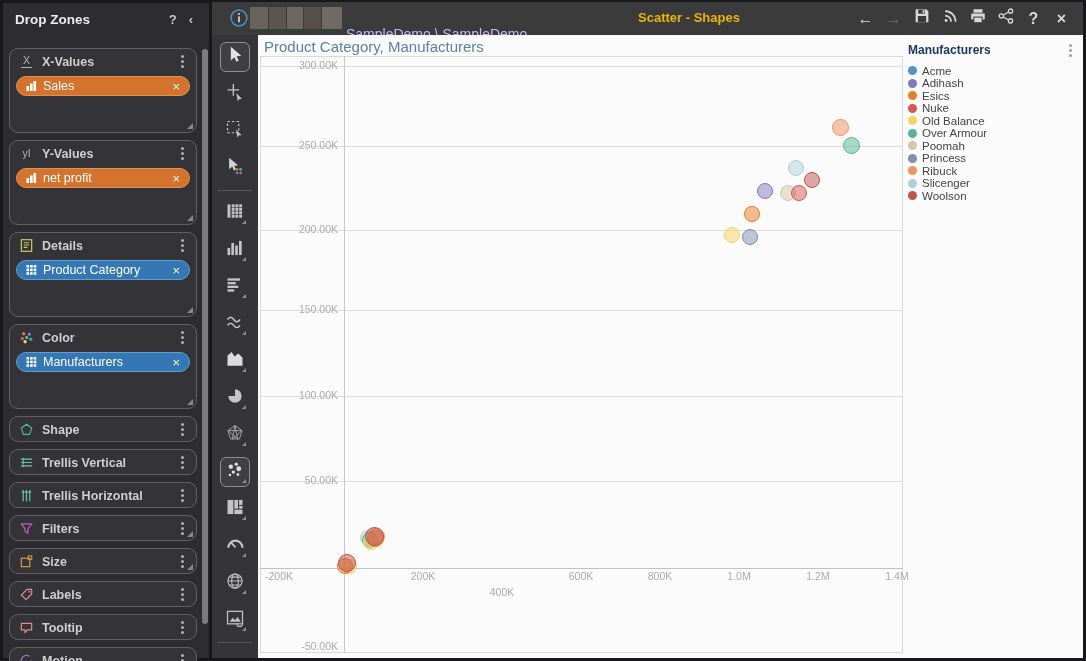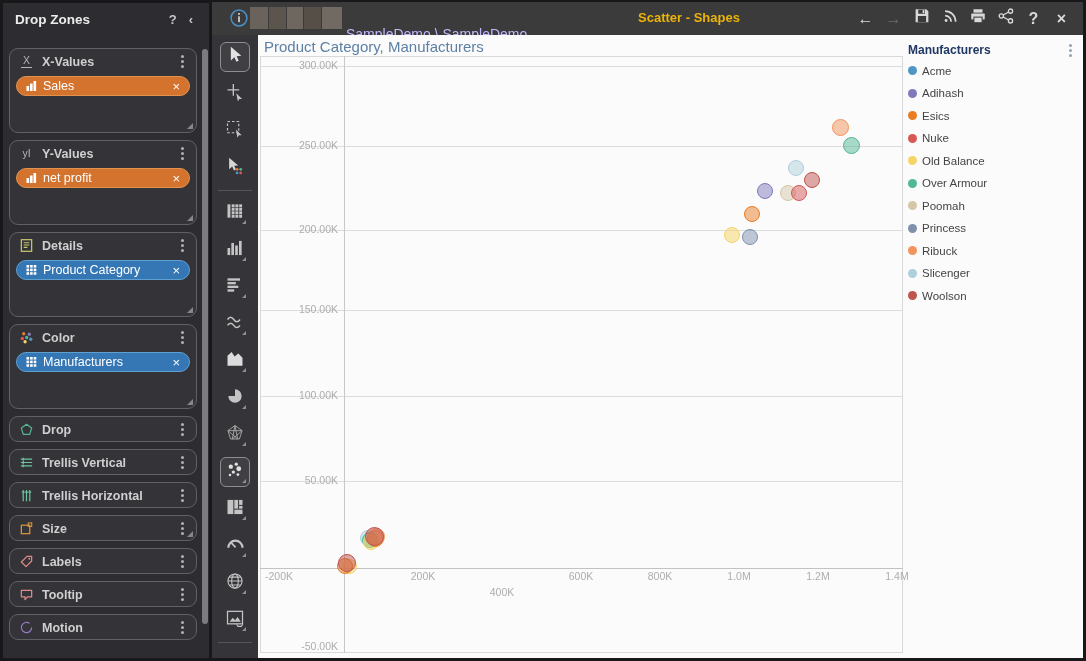--- a/index.html
+++ b/index.html
@@ -62,21 +62,21 @@
   .vline{position:absolute;width:1px;background:#c8c8c8;}
   .ylab{position:absolute;width:80px;text-align:right;font-size:10.5px;color:#adadad;line-height:11px;}
   .xlab{position:absolute;font-size:10.5px;color:#adadad;line-height:11px;white-space:nowrap;}
   .dot{position:absolute;border-radius:50%;}
 
   
   .legend{position:absolute;left:650px;top:8px;width:172px;}
   .legend-head{display:flex;align-items:center;}
   .legend-title{flex:1;font-size:12px;font-weight:bold;color:#1f3864;}
   .legend .kebab{background:#93a2b6;box-shadow:0 -5px 0 #93a2b6,0 5px 0 #93a2b6;margin-right:8px;}
-  .legend-items{margin-top:8px;display:flex;flex-direction:column;gap:11px;}
+  .legend-items{margin-top:8px;display:flex;flex-direction:column;gap:1px;}
   .legend-item{display:flex;align-items:center;gap:5px;height:11.5px;}
   .legend-item .sw{width:9px;height:9px;border-radius:50%;flex:none;}
   .legend-item .lt{font-size:11.5px;color:#454545;white-space:nowrap;}
 </style>
 </head>
 <body>
 
 <div class="app">
 
   <aside class="sidebar">
@@ -184,21 +184,21 @@
             <span class="p-x">×</span>
           </div>
         </div>
         <div class="section collapsed">
           <div class="sec-head">
             <span class="sec-ico">
               <svg viewBox="0 0 16 16">
                 <path d="M8 2.5l5.5 4-2.1 6.7H4.6L2.5 6.5z" fill="none" stroke="#56b694" stroke-width="1.3" stroke-linejoin="round"></path>
               </svg>
             </span>
-            <span class="sec-label">Drop</span>
+            <span class="sec-label">Shape</span>
             <span class="kebab"></span>
           </div>
         </div>
         <div class="section collapsed">
           <div class="sec-head">
             <span class="sec-ico">
               <svg viewBox="0 0 16 16" stroke="#6cc5a0" stroke-width="1.3" fill="none">
                 <path d="M2 4.5h12M2 8h12M2 11.5h12"></path>
                 <path d="M4.5 3v3M4.5 6.5v3M4.5 10v3"></path>
               </svg>
@@ -209,20 +209,31 @@
         </div>
         <div class="section collapsed">
           <div class="sec-head">
             <span class="sec-ico">
               <svg viewBox="0 0 16 16" stroke="#6cc5a0" stroke-width="1.3" fill="none">
                 <path d="M4.5 2v12M8 2v12M11.5 2v12"></path>
                 <path d="M3 4.5h3M6.5 4.5h3M10 4.5h3"></path>
               </svg>
             </span>
             <span class="sec-label">Trellis Horizontal</span>
+            <span class="kebab"></span>
+          </div>
+        </div>
+        <div class="section collapsed grip">
+          <div class="sec-head">
+            <span class="sec-ico">
+              <svg viewBox="0 0 16 16">
+                <path d="M2.5 3h11L9.5 8.5v4.5l-3-1.8V8.5z" fill="none" stroke="#c75bc7" stroke-width="1.3" stroke-linejoin="round"></path>
+              </svg>
+            </span>
+            <span class="sec-label">Filters</span>
             <span class="kebab"></span>
           </div>
         </div>
         <div class="section collapsed grip">
           <div class="sec-head">
             <span class="sec-ico">
               <svg viewBox="0 0 16 16" fill="none" stroke="#d9983f">
                 <rect x="2.5" y="4.5" width="9" height="9" stroke-width="1.3"></rect>
                 <rect x="9.8" y="2" width="3.8" height="3.8" stroke-width="1.1"></rect>
               </svg>

